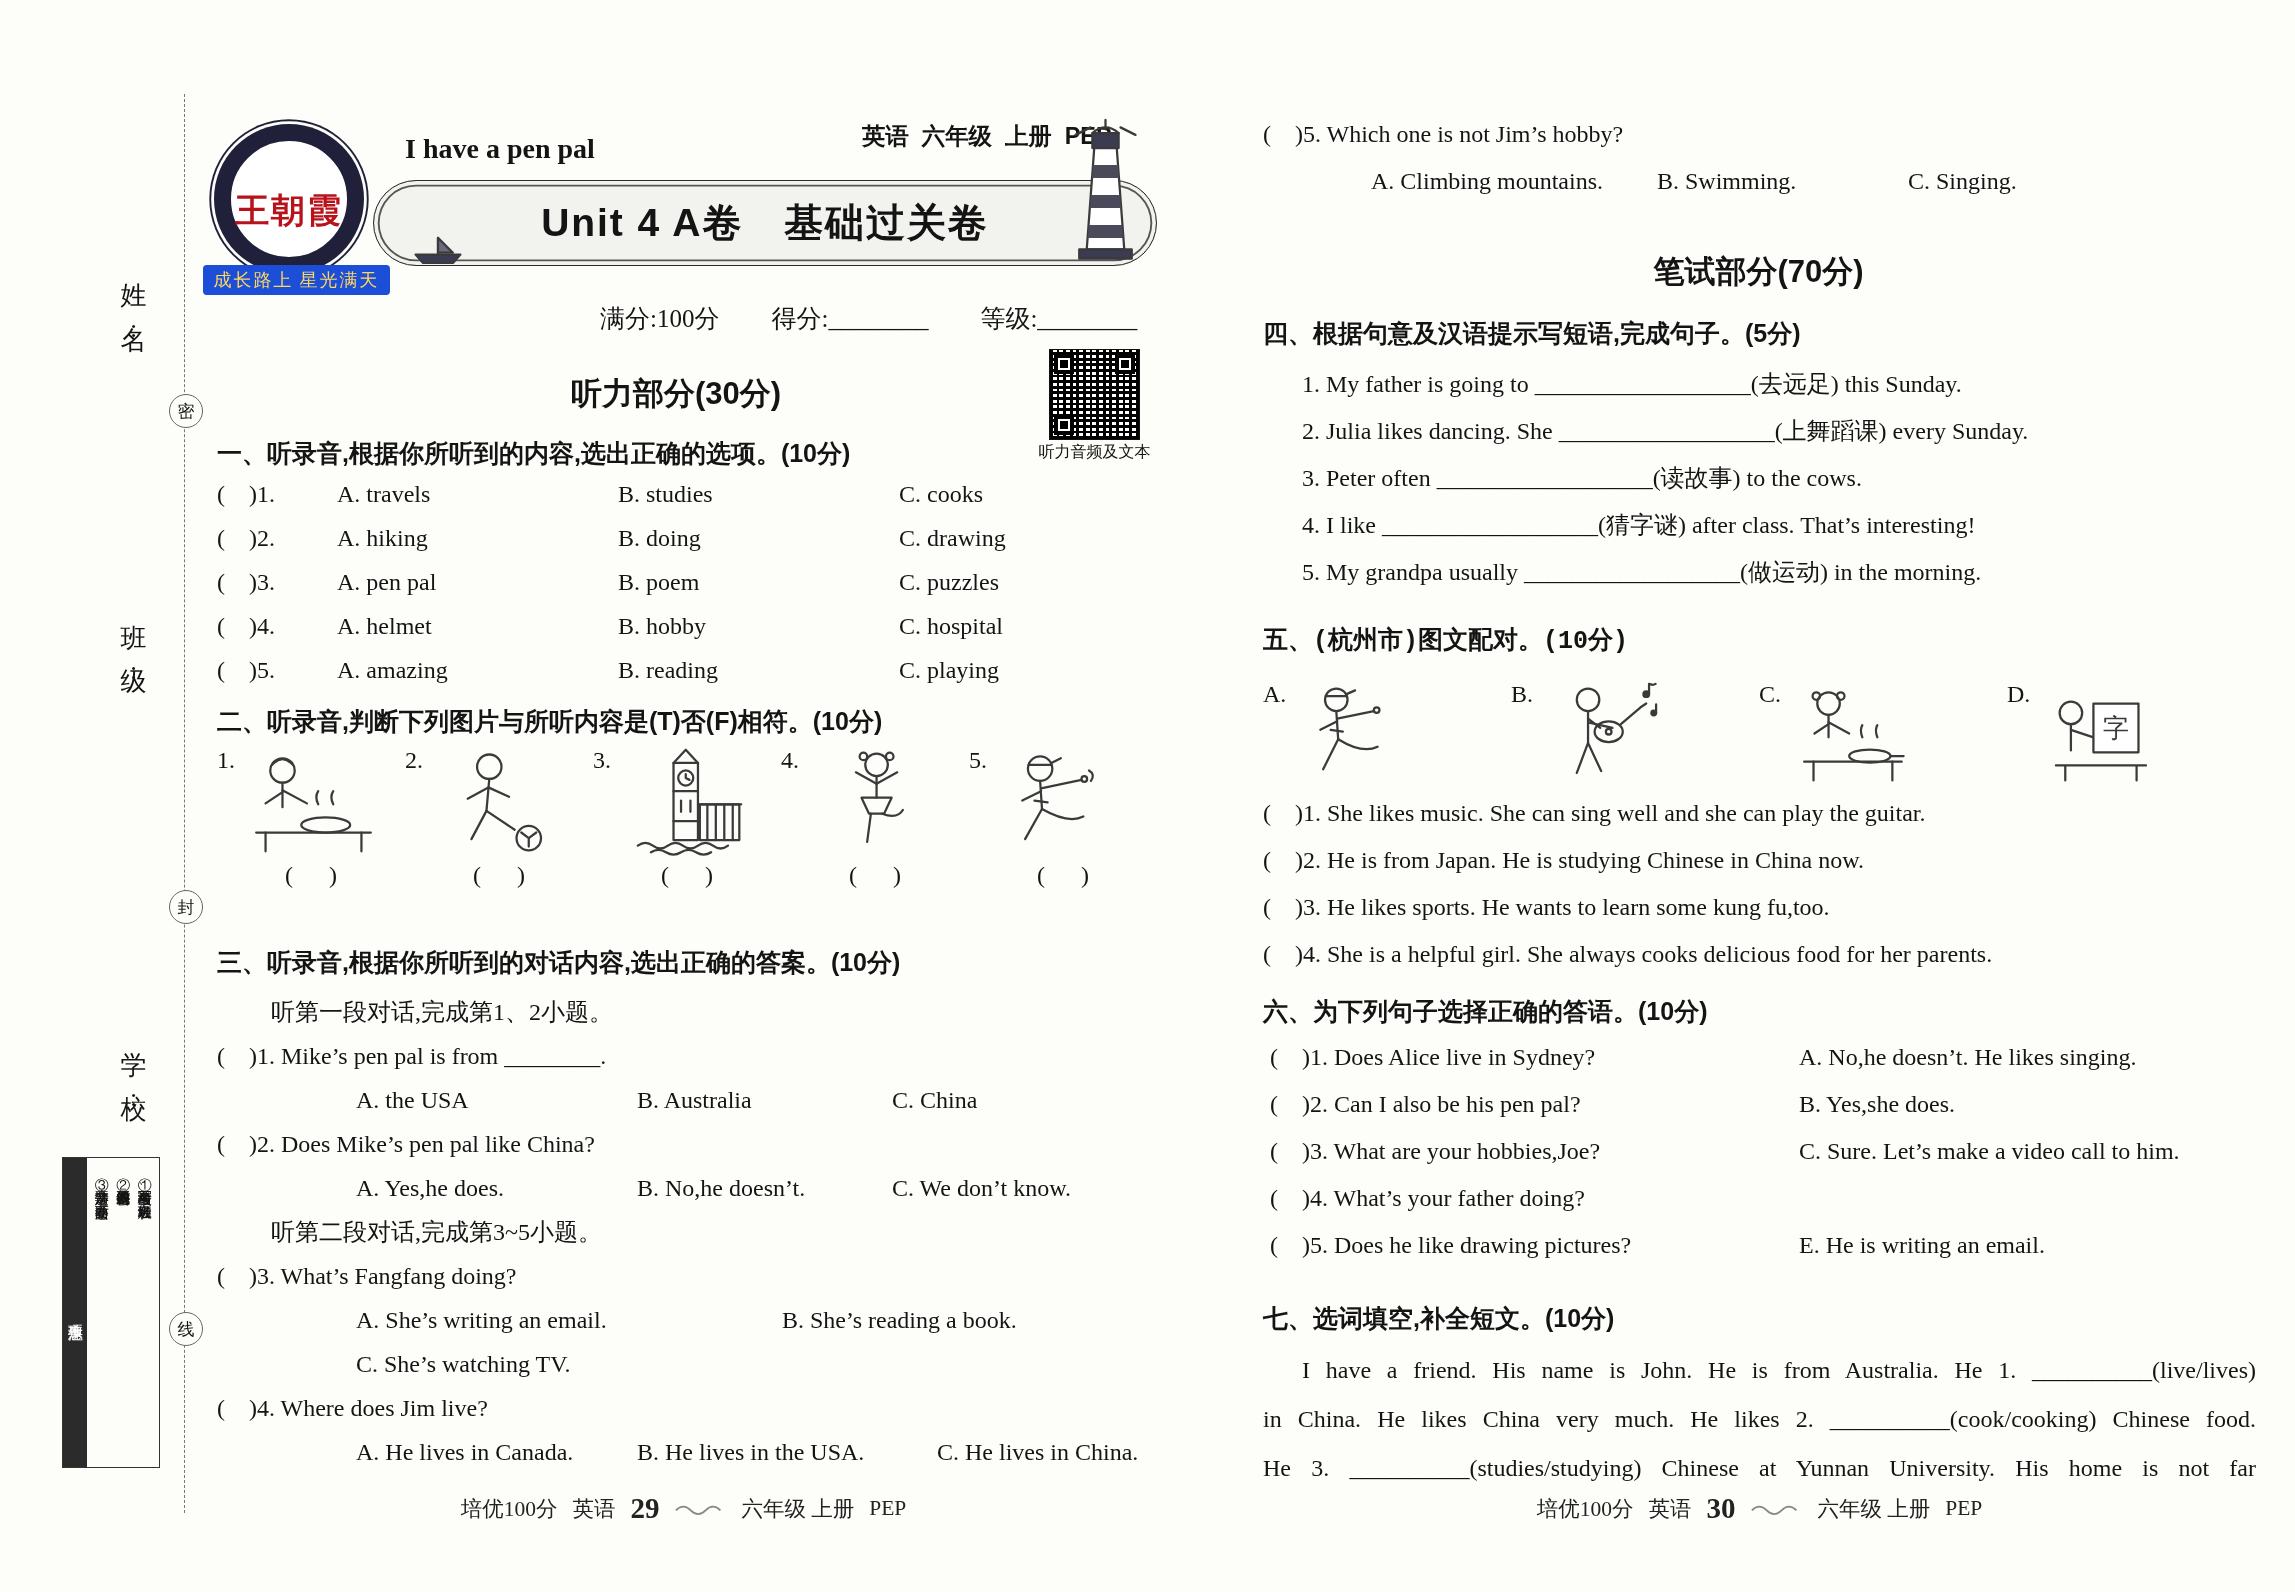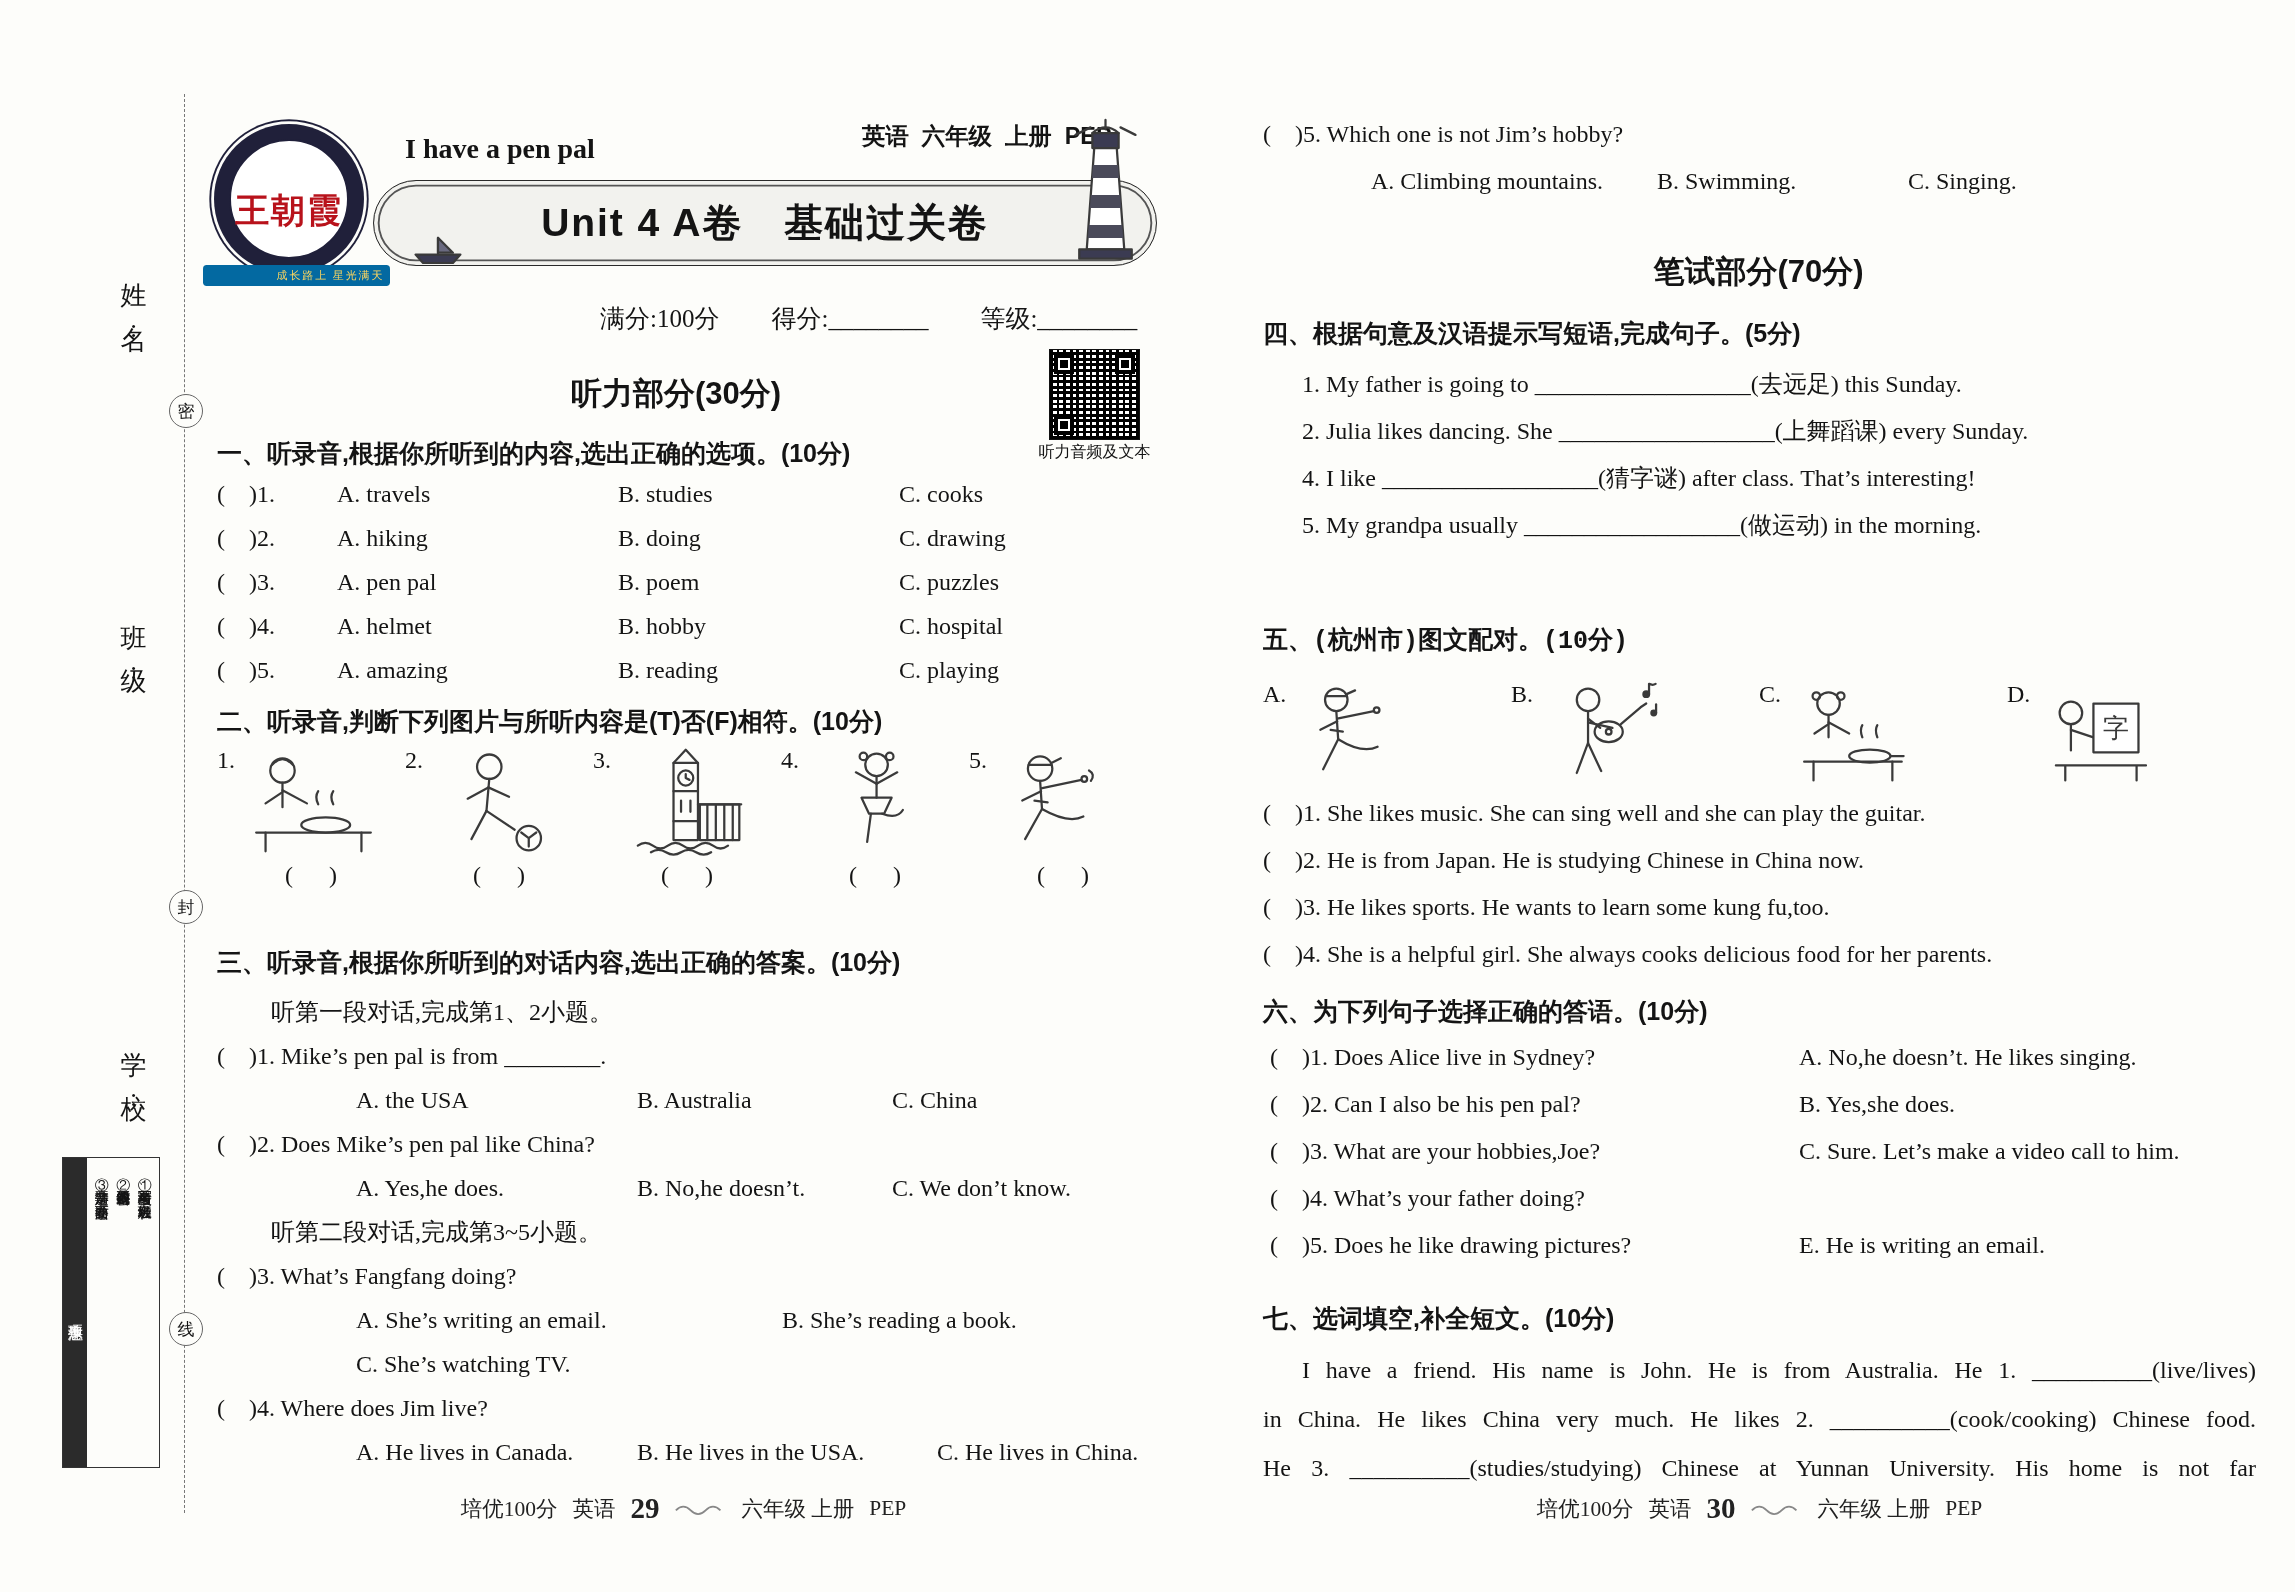--- a/index.html
+++ b/index.html
@@ -16,21 +16,21 @@
             display:flex;align-items:center;justify-content:center;font-size:17px;}
   .noticebox{border:1.9px solid #333;display:flex;background:#fdfdfa;}
   .noticetab{width:24px;background:#2b2b2b;color:#fff;font-size:15px;display:flex;align-items:center;justify-content:center;}
   .noticebody{flex:1;padding:7.5px 3.7px;font-size:14px;line-height:1.25;display:flex;justify-content:space-around;}
   
   .badge-outer{width:150px;height:150px;border-radius:50%;background:#20203a;display:flex;align-items:center;justify-content:center;
                box-shadow:0 0 0 2.8px #fdfdfa,0 0 0 4.7px #20203a;}
   .badge-inner{width:116px;height:116px;border-radius:50%;background:#fff;display:flex;align-items:center;justify-content:center;
                border:2.8px double #20203a;}
   .badge-name{color:#b8121b;font-size:34px;font-weight:700;letter-spacing:1.9px;font-family:Liberation Serif, serif;margin-top:24px;}
-  .badge-ribbon{background:#0369a1;color:#ffd75e;font-size:11px;text-align:right;padding:2.8px 5.6px;border-radius:3.7px;letter-spacing:1.9px;}
+  .badge-ribbon{background:#1d4ed8;color:#ffd75e;font-size:18px;text-align:center;padding:2.8px 5.6px;border-radius:3.7px;letter-spacing:1.9px;}
   .banner{border:1.9px solid #2a2a2a;border-radius:43px;background:#f2f2ee;
           box-shadow:inset 0 0 0 3.7px #f2f2ee, inset 0 0 0 5.6px #555;
           display:flex;align-items:center;justify-content:center;}
   .banner-title{font-size:39px;letter-spacing:1.9px;}
   
   .qr{width:89px;height:89px;background-color:#fff;border:1.9px solid #111;
       background-image:repeating-linear-gradient(0deg,#000 0 2.8px,transparent 2.8px 5.6px),
                        repeating-linear-gradient(90deg,#000 0 2.8px,transparent 2.8px 6.6px);
       position:relative;}
   .finder{position:absolute;width:20.6px;height:20.6px;border:4.7px solid #000;background:#fff;box-sizing:border-box;}
@@ -325,20 +325,21 @@
       <span>C. Singing.</span>
     </div>
   </div>
 
   <div class="ab hd" style="left:1263px;top:251px;width:991px;text-align:center;font-size:31px;">笔试部分(70分)</div>
 
   <div class="ab" style="left:1263px;top:317px;width:993px;">
     <div class="sechead hd">四、根据句意及汉语提示写短语,完成句子。(5分)</div>
     <div class="line50 pre" style="padding-left:39px;">1. My father is going to __________________(去远足) this Sunday.</div>
     <div class="line50 pre" style="padding-left:39px;">2. Julia likes dancing. She __________________(上舞蹈课) every Sunday.</div>
+    <div class="line50 pre" style="padding-left:39px;">3. Peter often __________________(读故事) to the cows.</div>
     <div class="line50 pre" style="padding-left:39px;">4. I like __________________(猜字谜) after class. That’s interesting!</div>
     <div class="line50 pre" style="padding-left:39px;">5. My grandpa usually __________________(做运动) in the morning.</div>
   </div>
 
   <div class="ab" style="left:1263px;top:623px;width:993px;">
     <div class="sechead hd" style="margin-bottom:23px;font-family:Liberation Mono, monospace;">五、(杭州市)图文配对。(10分)</div>
     <div class="r">
 
       <div style="width:248px;display:flex;">
         <span style="width:32px;padding-top:1.9px;">A.</span>

